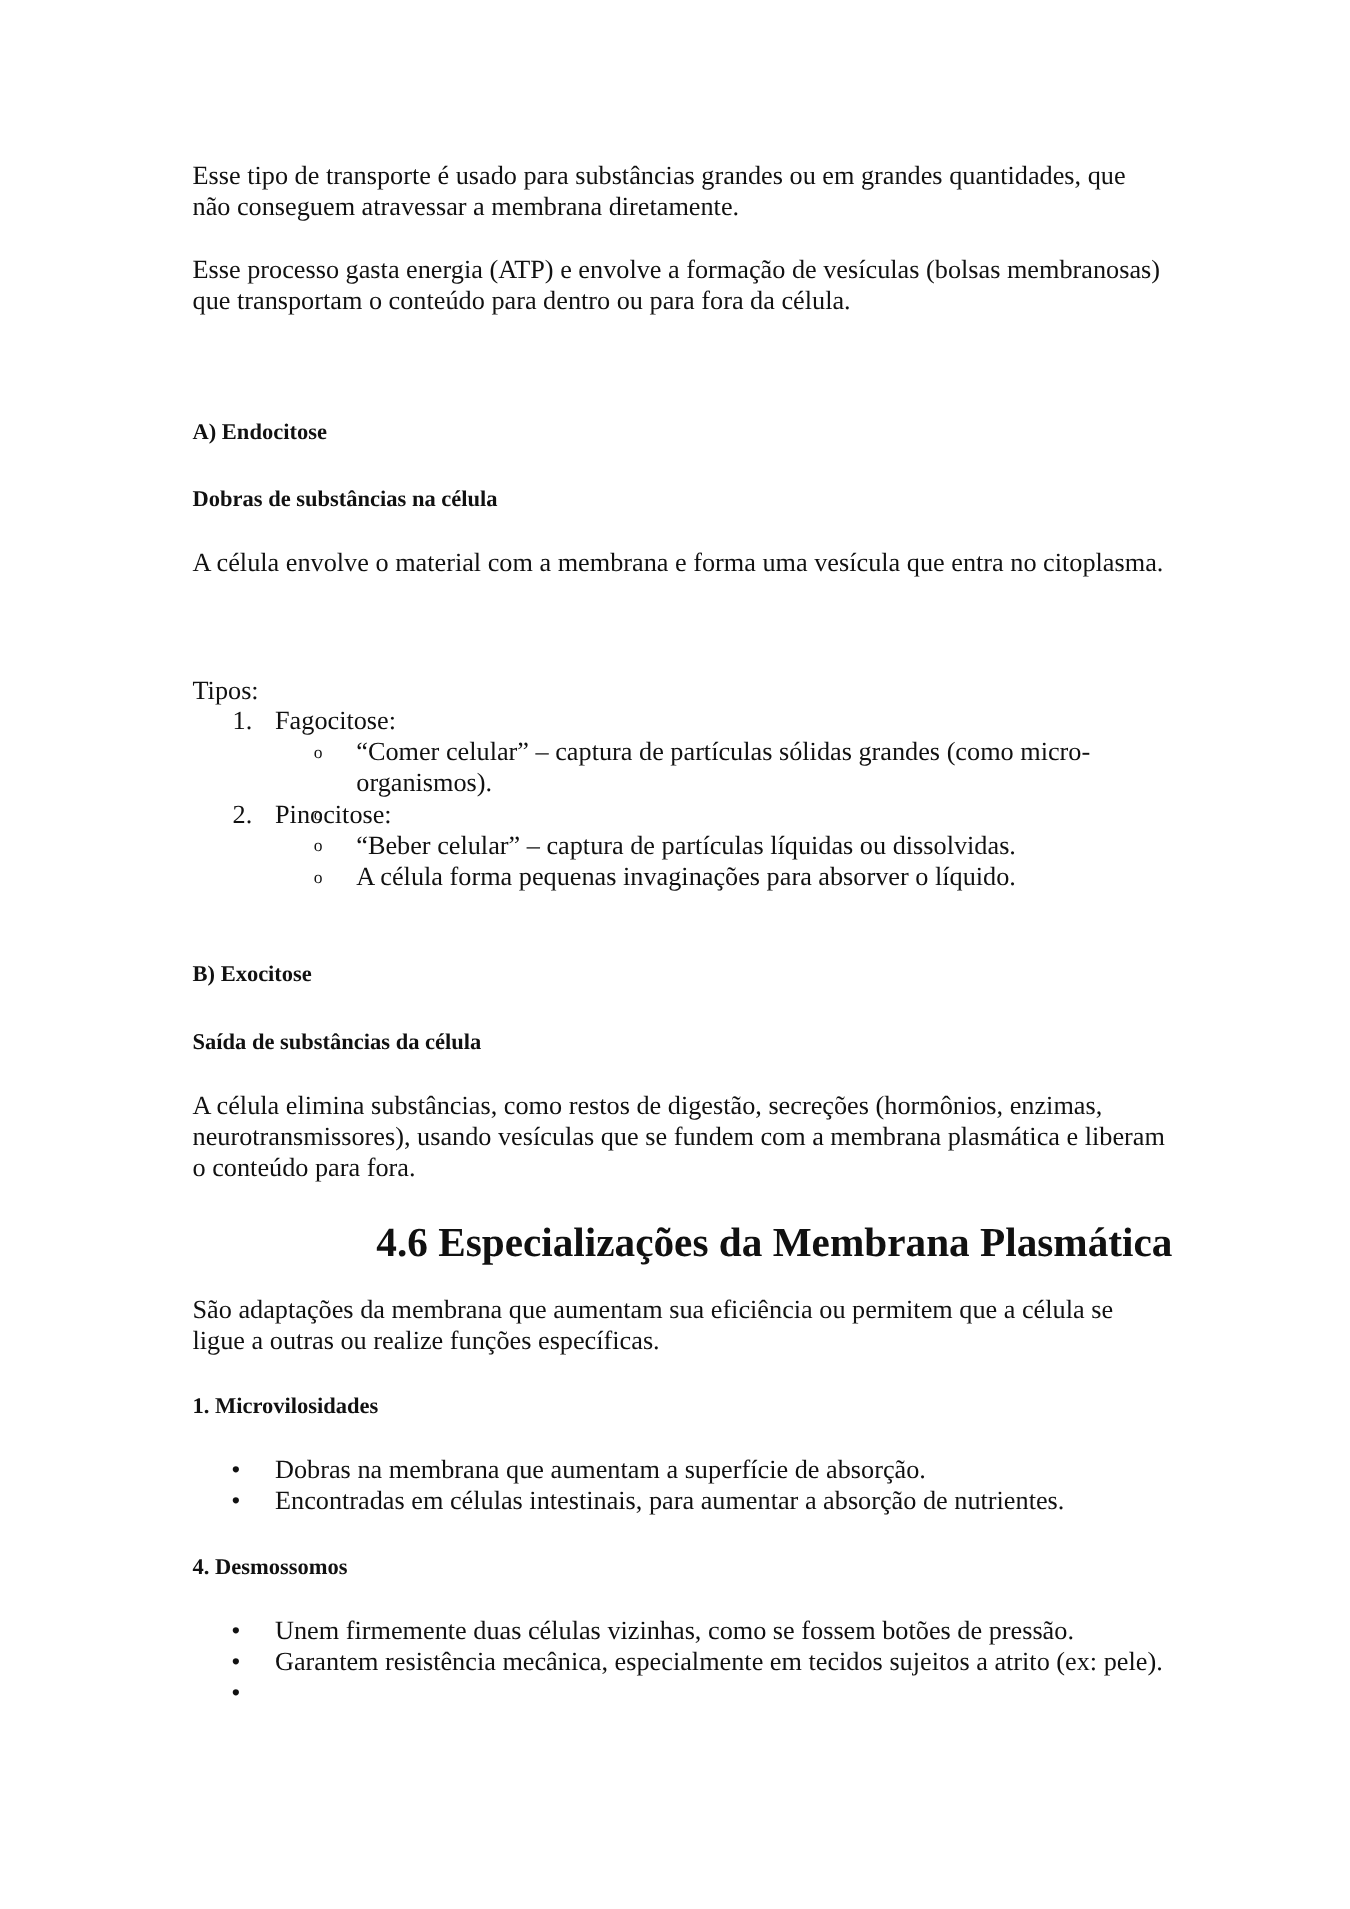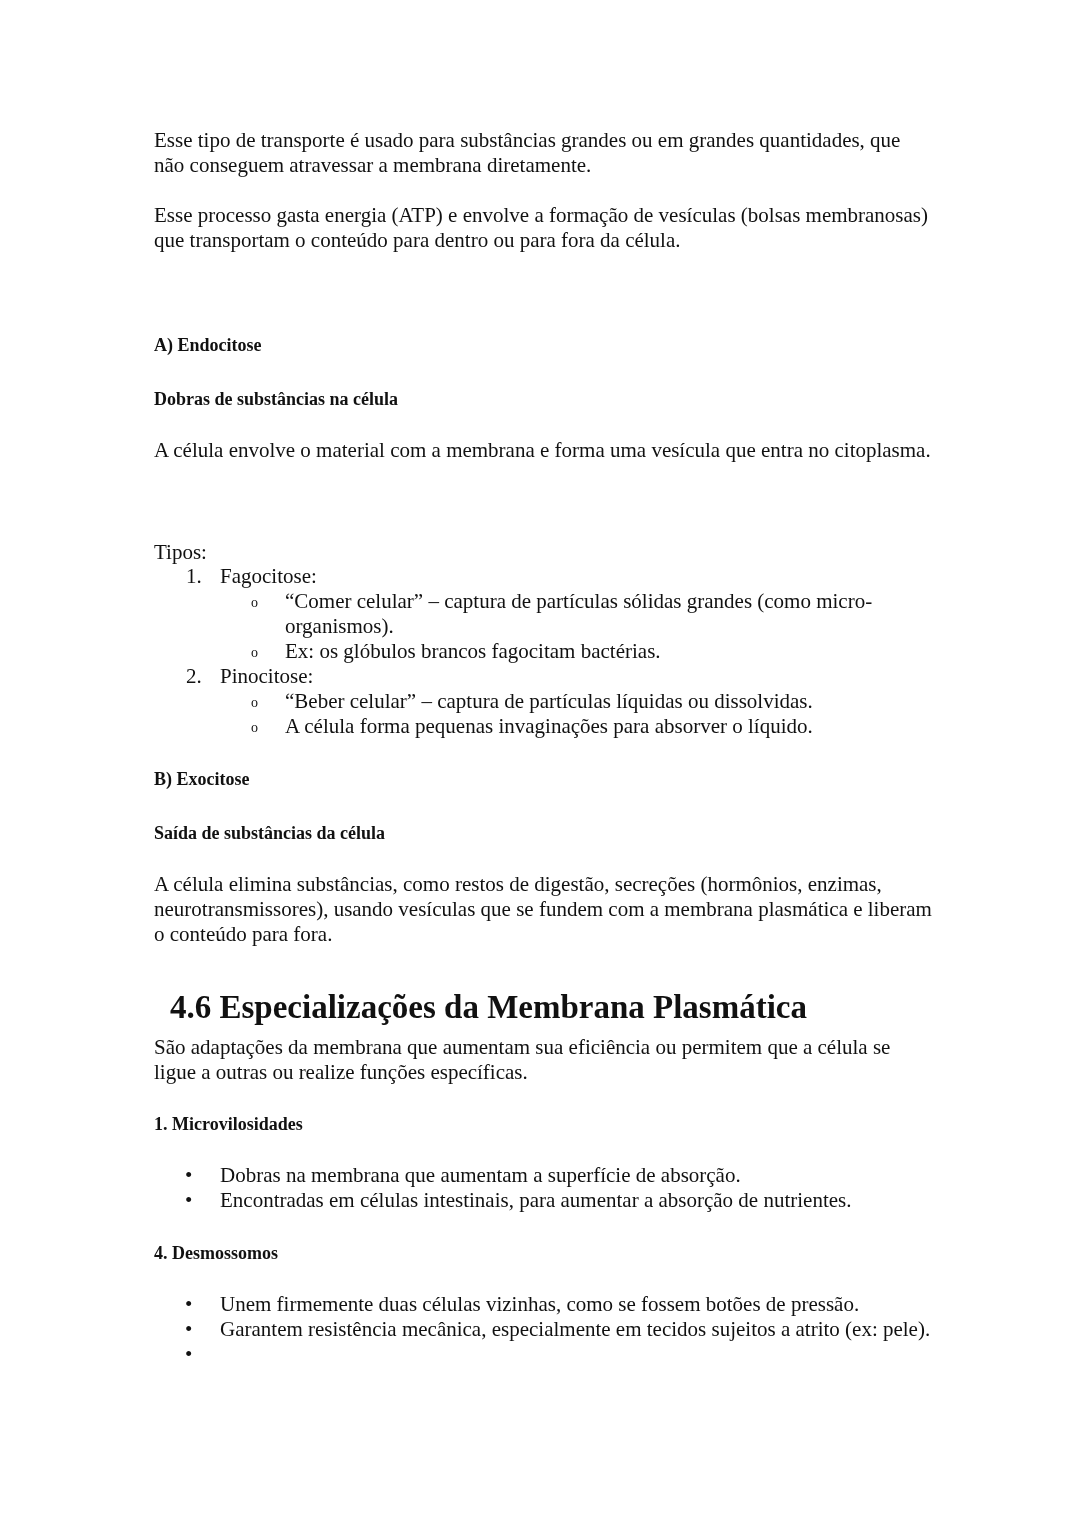--- a/index.html
+++ b/index.html
@@ -3,21 +3,21 @@
 <meta charset="utf-8">
 <style>
   html, body { margin: 0; padding: 0; background: #ffffff; }
   body {
     width: 1080px; height: 1527px; overflow: hidden; position: relative;
     font-family: "Liberation Serif", "DejaVu Serif", serif; color: #111111;
   }
   .page { position: absolute; left: 154px; top: 128px; width: 780px; }
   p { margin: 0; font-size: 21px; line-height: 25px; }
   .h3 { font-weight: bold; font-size: 18px; line-height: 28px; margin: 0; }
-  .h2 { font-weight: bold; font-size: 33px; line-height: 40px; margin: 16px; }
+  .h2 { font-weight: bold; font-size: 33px; line-height: 40px; margin: 4px; text-align: right; }
   ol.ol { margin: 0; padding: 0; list-style: none; }
   ol.ol > li { position: relative; padding-left: 66px; font-size: 21px; line-height: 25px; }
   .num { position: absolute; left: 32px; top: 0; }
   ul.circle { margin: 0; padding: 0; list-style: none; }
   ul.circle > li { position: relative; padding-left: 65px; font-size: 21px; line-height: 25px; }
   ul.circle > li .bul { position: absolute; left: 31px; top: 1px; font-size: 14px; }
   ul.disc { margin: 0; padding: 0; list-style: none; }
   ul.disc > li { position: relative; padding-left: 66px; font-size: 21px; line-height: 25px; min-height: 25px; }
   ul.disc > li .bul { position: absolute; left: 31px; top: 0; }
   .abs { position: absolute; left: 0; width: 780px; }
@@ -34,21 +34,21 @@
   <div class="h3 abs" style="top:257px;">Dobras de substâncias na célula</div>
   <p class="abs" style="top:310px;">A célula envolve o material com a membrana e forma uma vesícula que entra no citoplasma.</p>
   <p class="abs" style="top:392px;margin-top:20px;">Tipos:</p>
 
   <ol class="ol abs" style="top:436px;">
     <li>
       <span class="num">1.</span>
       <span>Fagocitose:</span>
       <ul class="circle" style="margin-left:-66px;padding-left:66px;">
         <li><span class="bul">o</span><span>“Comer celular” – captura de partículas sólidas grandes (como micro-organismos).</span></li>
-        <li><span class="bul">o</span><span>Ex: os glóbulos brancos fagocitam bactérias.</span></li>
+        <li><span class="bul">o</span></li>
       </ul>
     </li>
     <li>
       <span class="num">2.</span>
       <span>Pinocitose:</span>
       <ul class="circle" style="margin-left:-66px;padding-left:66px;">
         <li><span class="bul">o</span><span>“Beber celular” – captura de partículas líquidas ou dissolvidas.</span></li>
         <li><span class="bul">o</span><span>A célula forma pequenas invaginações para absorver o líquido.</span></li>
       </ul>
     </li>

